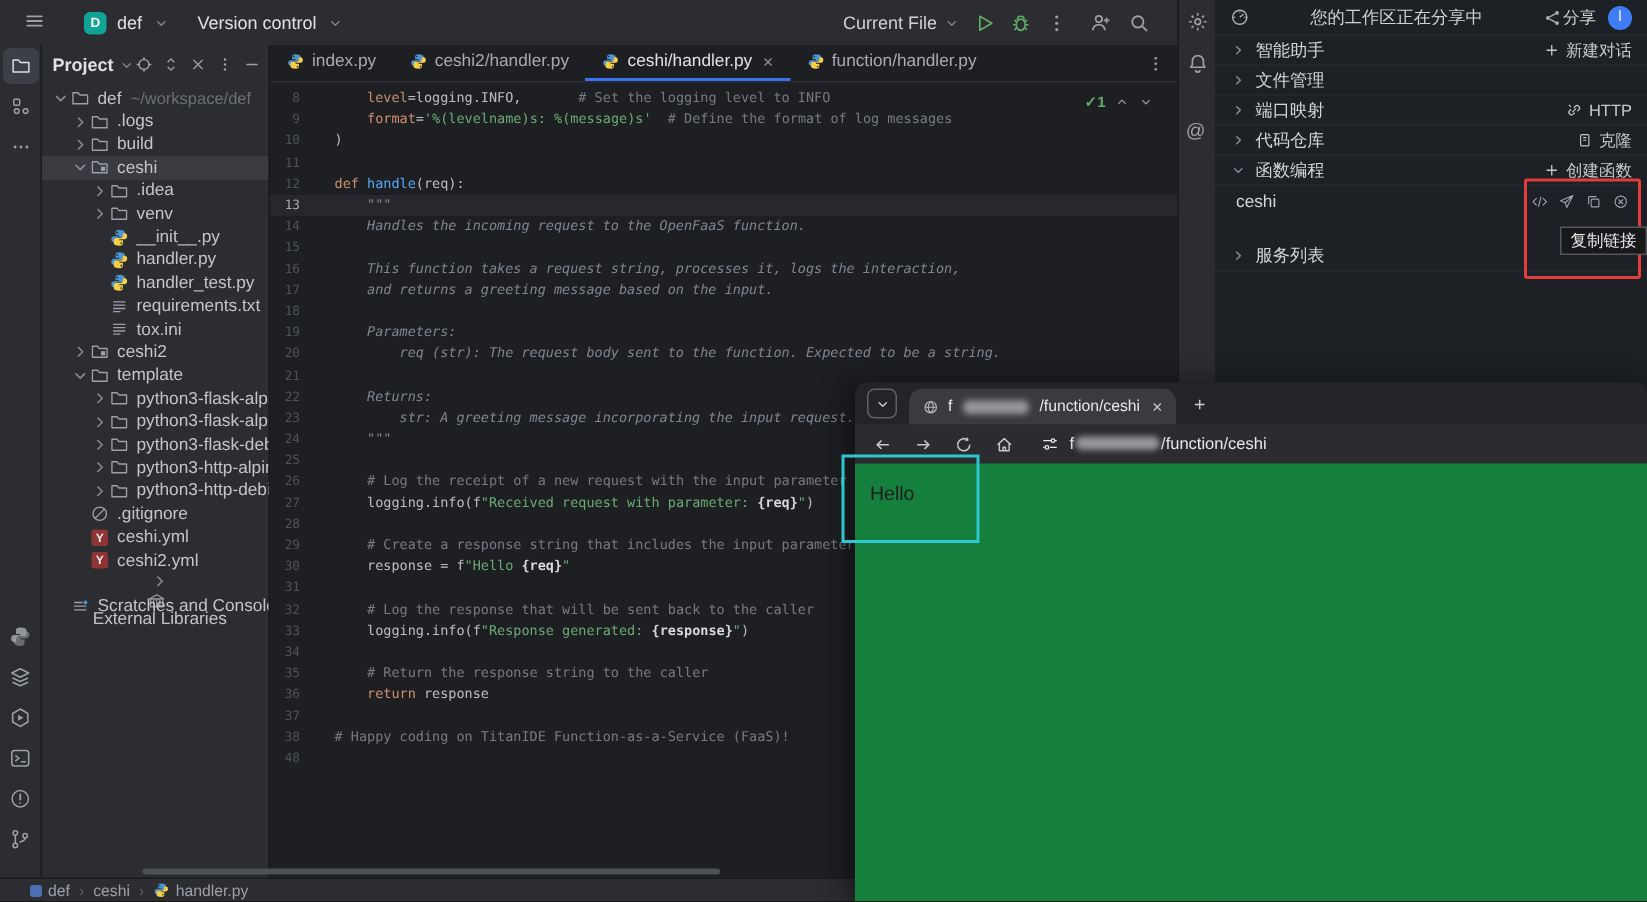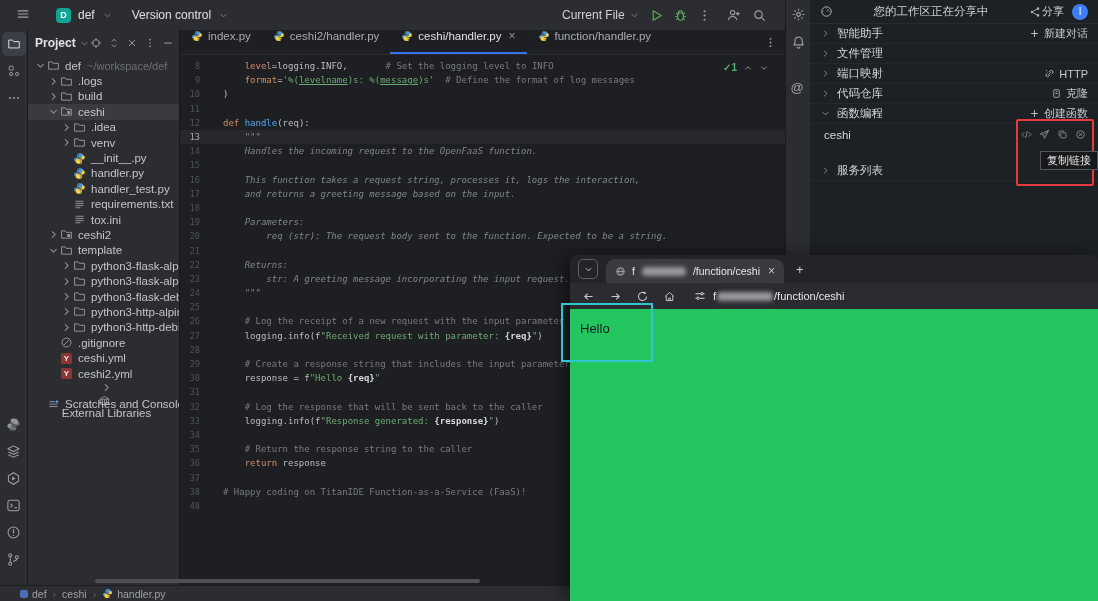--- a/index.html
+++ b/index.html
@@ -45,40 +45,40 @@
 .tr-sp{width:13px;flex:none}
 .tr-ico{width:13px;height:13px;margin:0 5px 0 0;flex:none;color:#9da0a8}
 .tr-ico svg{width:13px;height:13px}
 .yml{width:11px;height:11px;border-radius:2px;background:#8f3434;color:#eee;font-size:8px;font-weight:bold;
   display:flex;align-items:center;justify-content:center;margin:0 6px 0 1px;flex:none}
 .tr-suffix{color:#6b6f76;margin-left:6px;font-size:11px}
 
 
 .editor{position:absolute;left:180px;top:30px;width:605px;height:555px;background:#1e1f22}
 .tabbar{height:25px;display:flex;align-items:stretch;border-bottom:1px solid #2b2d31;position:relative}
-.tab{display:flex;gap:5px;padding:0 11px;font-size:11.5px;color:#a8abb2;border-bottom:2px solid transparent}
+.tab{display:flex;align-items:center;gap:5px;padding:0 11px;font-size:11.5px;color:#a8abb2;border-bottom:2px solid transparent}
 .tab.active{color:#dfe1e5;border-bottom-color:#3574f0}
 .tab svg{width:12px;height:12px}
 .tab-x{color:#8a8e95;font-size:12px;line-height:1;margin-left:2px}
 .tabbar-more{position:absolute;right:8px;top:6px;color:#9da0a8}
 .tabbar-more svg{width:13px;height:13px}
 .inspect{position:absolute;right:16px;top:32px;display:flex;align-items:center;gap:6px;font-size:10px;color:#9da0a8;z-index:2}
 .inspect .chk{color:#5fad65;font-weight:bold}
 .inspect svg{width:10px;height:10px}
 .code{position:absolute;left:0;top:25px;right:0;bottom:0;padding-top:4px;
   font-family:"DejaVu Sans Mono","Liberation Mono",monospace;font-size:9px}
 .cline{height:14.2px;display:flex;align-items:center}
 .cline.hl{background:#26282e}
 .lnum{width:20px;text-align:right;color:#4e535b;flex:none;font-size:8.5px}
 .cline.hl .lnum{color:#a9adb5}
 .ctext{white-space:pre;margin-left:23px}
 .pl{color:#bcbec4}.kw{color:#cf8e6d}.st{color:#6aab73}.cm{color:#767b83}
 .dc{color:#7e868f;font-style:italic}.na{color:#cf8e6d}
 .br{color:#d5d8dd;font-weight:bold}.fn{color:#56a8f5}
-.su{color:#6aab73;text-decoration:underline}
+.su{color:#6aab73;}
 
 
 .right-strip{position:absolute;left:785px;top:0;width:25px;height:585px;background:#2b2d30;border-left:1px solid #1a1b1d;
   display:flex;flex-direction:column;align-items:center;padding-top:7px;gap:13px;color:#9da0a8}
 .right-strip svg{width:15px;height:15px}
 
 
 .right-panel{position:absolute;left:810px;top:0;width:288px;height:601px;background:#1d2024}
 .rp-header{height:24px;display:flex;align-items:center;padding:0 10px;gap:8px;font-size:11.5px;color:#ced1d6;
   border-bottom:1px solid rgba(255,255,255,.05)}
@@ -112,21 +112,21 @@
   display:flex;align-items:center;justify-content:center;margin:0 8px 4px 2px}
 .br-collapse svg{width:11px;height:11px}
 .br-tab{height:24px;background:#3a3b3e;border-radius:9px 9px 0 0;display:flex;align-items:center;gap:6px;
   padding:0 9px;font-size:10.5px;color:#e5e7ea;min-width:175px}
 .br-tab svg{width:11px;height:11px;color:#b7babe}
 .br-tab .tab-x{color:#c2c5c9}
 .br-plus{color:#c9ccd0;margin:0 0 7px 12px;font-size:13px;line-height:1}
 .br-nav{height:26px;background:#2b2c2f;display:flex;align-items:center;gap:14px;padding:0 12px;color:#c4c7cb}
 .br-nav svg{width:13px;height:13px}
 .br-url{display:flex;align-items:flex-start;gap:7px;font-size:11px;color:#e5e7ea;margin-left:4px}
-.br-body{position:absolute;top:54px;left:0;right:0;bottom:0;background:#22c55e;color:#1c1d1f;font-size:13px;padding:12px 0 0 10px}
+.br-body{position:absolute;top:54px;left:0;right:0;bottom:0;background:#15803d;color:#1c1d1f;font-size:13px;padding:12px 0 0 10px}
 .blur{display:inline-block;height:9px;border-radius:4px;background:#96989c;filter:blur(2px);vertical-align:-1px;margin:0 1px}
 .blur.w-tab{width:44px}.blur.w-url{width:56px}
 
 
 .statusbar{position:absolute;left:0;top:585px;width:810px;height:16px;background:#2b2d30;border-top:1px solid #1b1c1e;
   display:flex;align-items:center;padding-left:20px;gap:6px;font-size:10.5px;color:#9da0a8}
 .sb-ico{width:8px;height:8px;border-radius:2px;background:#4a6fb5;flex:none}
 .sb-sep{color:#5d6167}
 .sb-crumb{display:flex;align-items:center;gap:4px}
 .sb-crumb svg{width:11px;height:11px}

